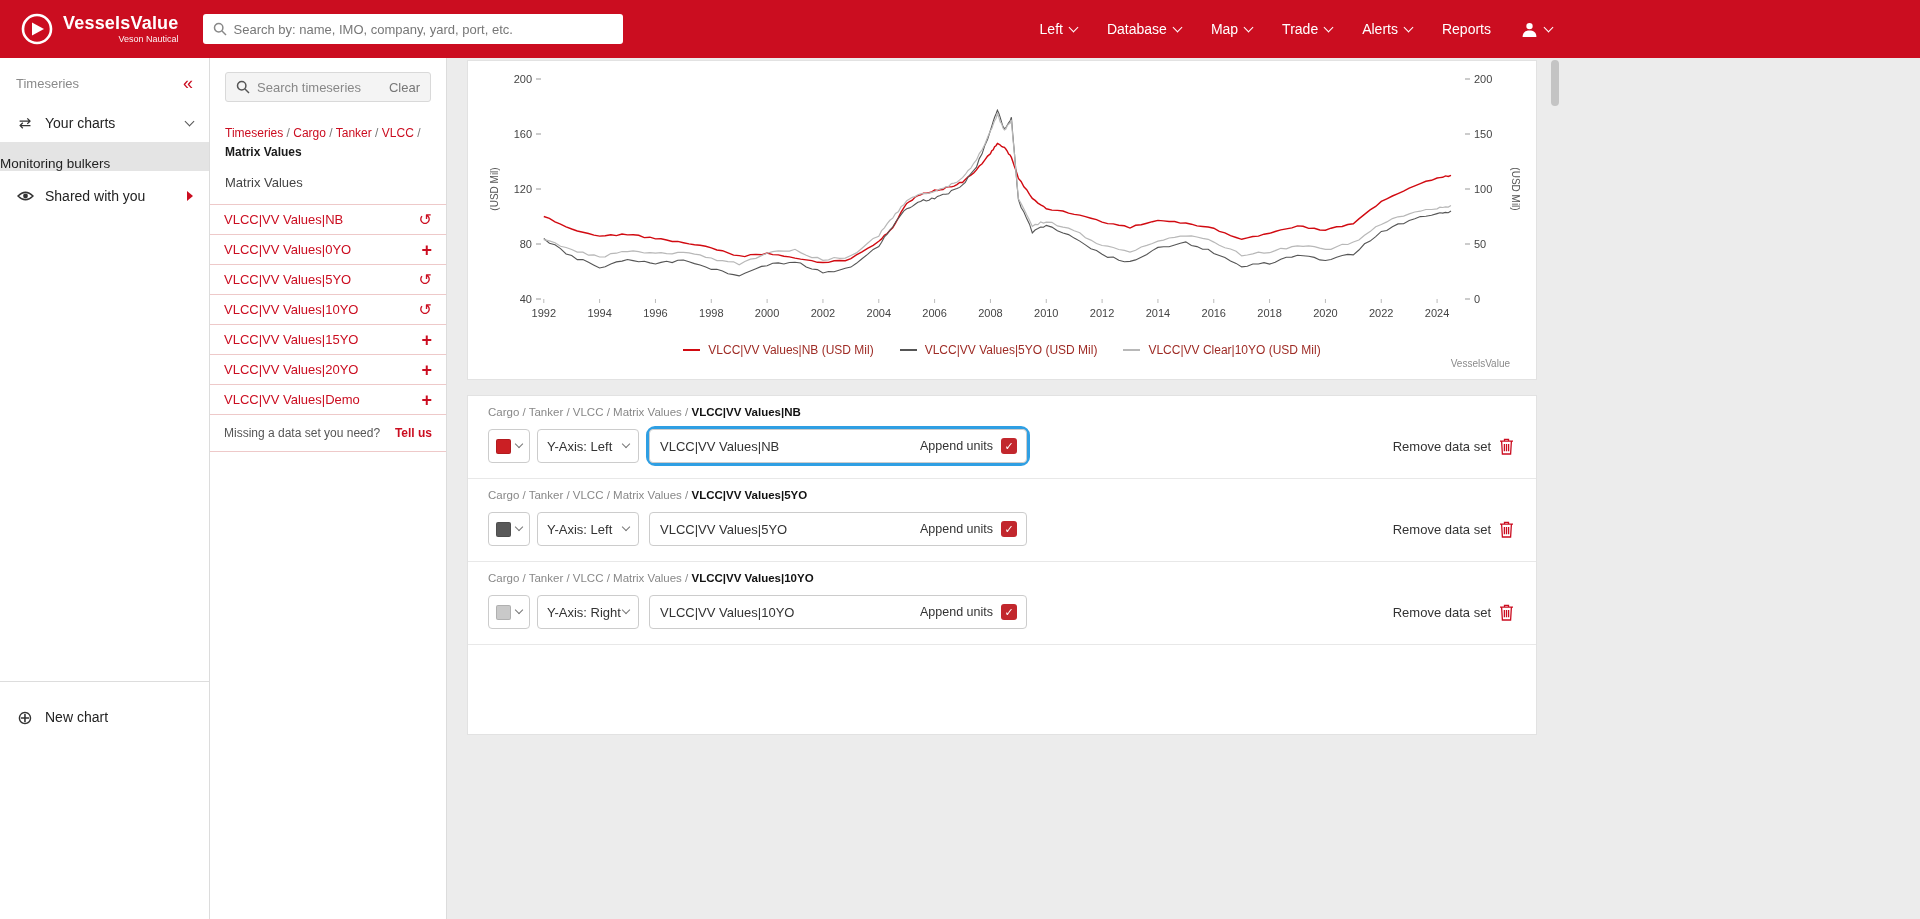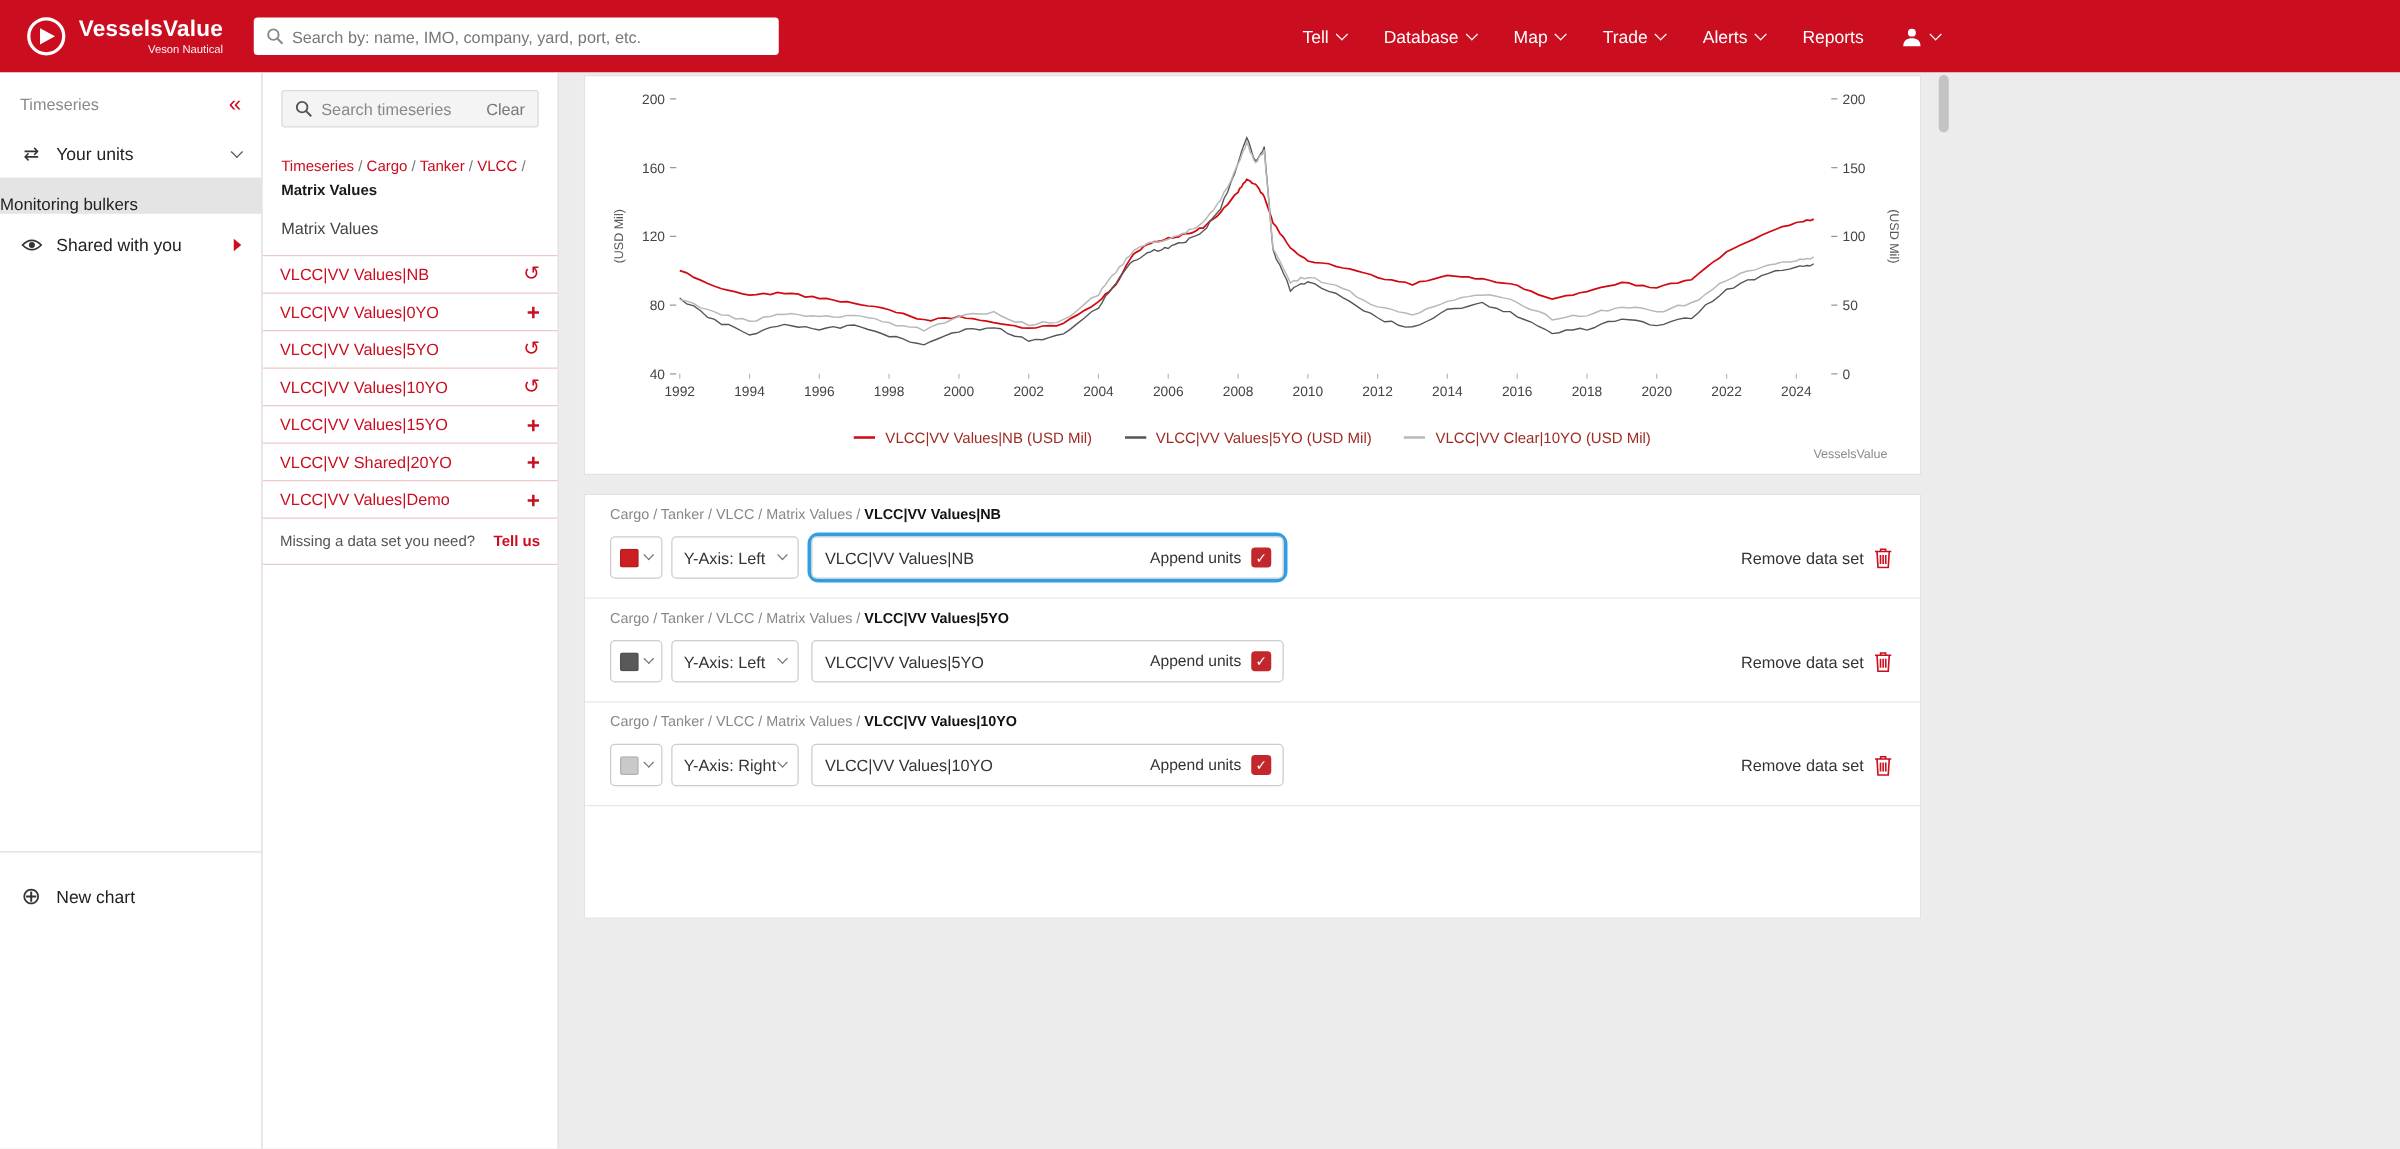--- a/index.html
+++ b/index.html
@@ -115,21 +115,21 @@
   </div>
   <div class="top-search">
     <svg width="14" height="14" viewBox="0 0 14 14">
       <circle cx="5.7" cy="5.7" r="4.2" fill="none" stroke="#888" stroke-width="1.5"></circle>
       <line x1="9" y1="9" x2="13" y2="13" stroke="#888" stroke-width="1.5"></line>
     </svg>
     <input placeholder="Search by: name, IMO, company, yard, port, etc." style="">
   </div>
   <nav class="topnav">
     <span class="nav-item">
-      <span>Tell</span>
+      <span>Left</span>
         <span class="chev"></span>
       </span>
     <span class="nav-item">
       <span>Database</span>
         <span class="chev"></span>
       </span>
     <span class="nav-item">
       <span>Map</span>
         <span class="chev"></span>
       </span>
@@ -156,21 +156,21 @@
 
 <div class="app">
 
   <aside class="sidebar">
     <div class="sb-head">
       <span>Timeseries</span>
       <span class="sb-collapse">«</span>
     </div>
     <div class="sb-item">
       <span class="sb-icon">⇄</span>
-      <span>Your units</span>
+      <span>Your charts</span>
       <span class="chev gray"></span>
     </div>
     <div class="sb-sub">
       <span>Monitoring bulkers</span>
     </div>
     <div class="sb-item">
       <span class="sb-icon">
         <svg width="17" height="12" viewBox="0 0 17 12">
           <path d="M1 6 Q8.5 -1.5 16 6 Q8.5 13.5 1 6 Z" fill="none" stroke="#333" stroke-width="1.4"></path>
           <circle cx="8.5" cy="6" r="2.4" fill="#333"></circle>
@@ -216,21 +216,21 @@
       </div>
       <div class="ts-item">
         <span>VLCC|VV Values|10YO</span>
         <span class="ts-icon">↺</span>
       </div>
       <div class="ts-item">
         <span>VLCC|VV Values|15YO</span>
         <span class="ts-icon add">+</span>
       </div>
       <div class="ts-item">
-        <span>VLCC|VV Shared|20YO</span>
+        <span>VLCC|VV Values|20YO</span>
         <span class="ts-icon add">+</span>
       </div>
       <div class="ts-item">
         <span>VLCC|VV Values|Demo</span>
         <span class="ts-icon add">+</span>
       </div>
     </div>
     <div class="missing">
       <span>Missing a data set you need?</span>
       <span class="missing-link">Tell us</span>

